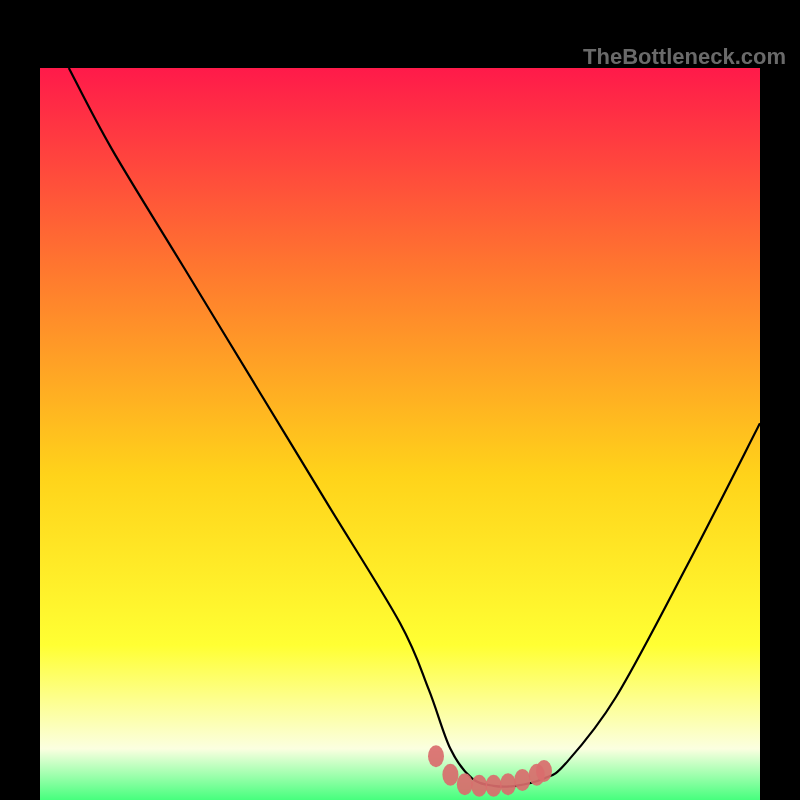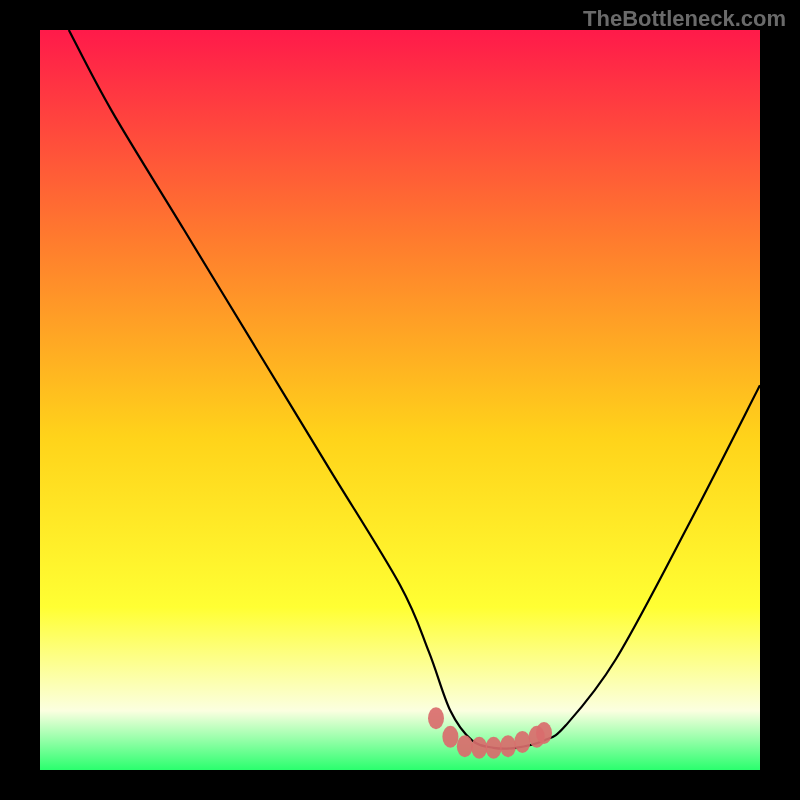--- a/index.html
+++ b/index.html
@@ -2,20 +2,21 @@
 <html><head>
 <meta charset="utf-8">
 <style>
   * { margin: 0; padding: 0; box-sizing: border-box; }
   html, body { width: 800px; height: 800px; background: #000; overflow: hidden; }
   .container {
     position: relative;
     width: 800px;
     height: 668px;
     background: #000;
+    margin-top: 38px;
   }
   .watermark {
     position: absolute;
     top: 6px;
     right: 14px;
     font-family: Arial, sans-serif;
     font-size: 22px;
     font-weight: bold;
     color: #6a6a6a;
     z-index: 10;

